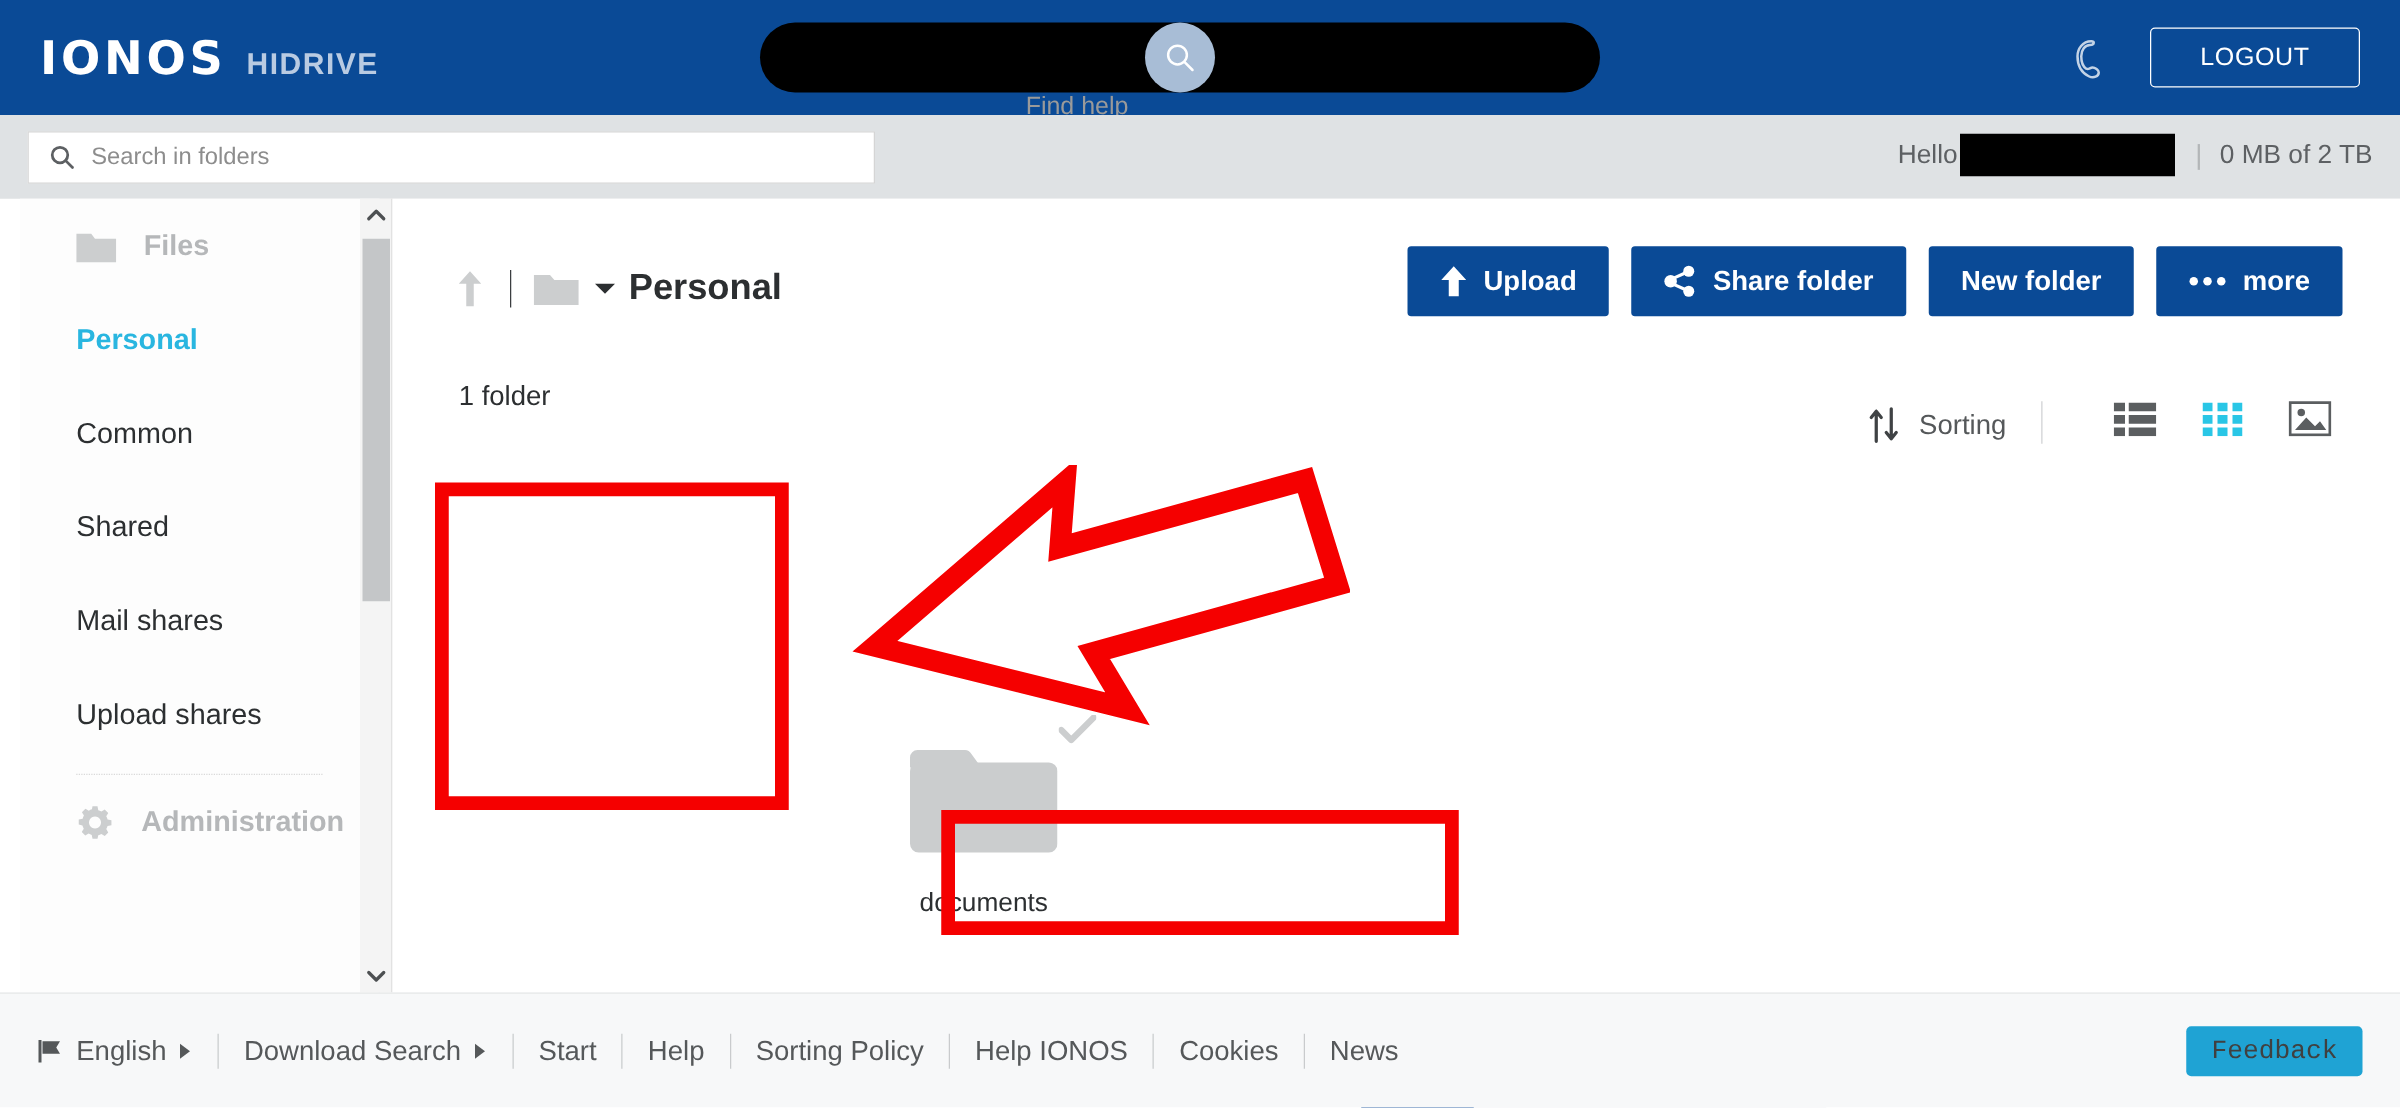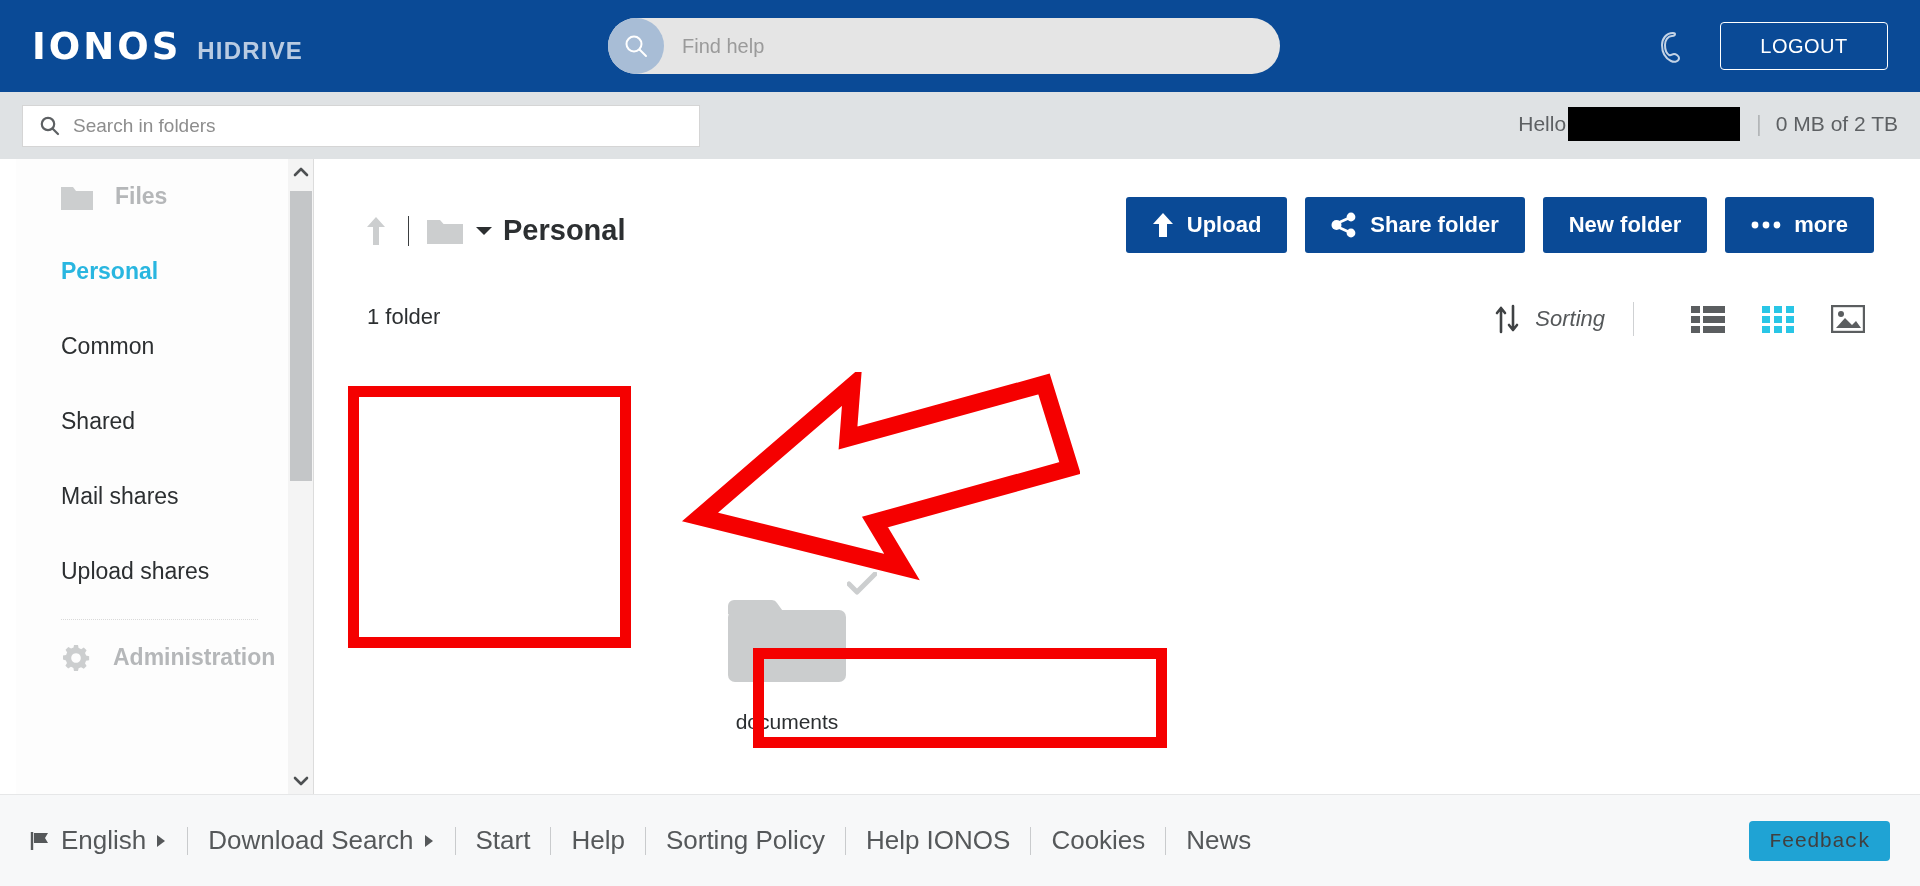--- a/index.html
+++ b/index.html
@@ -21,21 +21,21 @@
   .brand-ionos {
     color: #ffffff; font-size: 37px; font-weight: 700; letter-spacing: 3px;
     font-family: "DejaVu Sans", sans-serif;
   }
   .brand-product {
     color: #b9cbe2; font-size: 24px; font-weight: 700; letter-spacing: 1.2px;
     margin-left: 16px;
   }
   .help-search {
     position: absolute; left: 608px; top: 18px; width: 672px; height: 56px;
-    background: #e5e5e5; border-radius: 28px; display: flex; align-items: center;
+    background: #000000; border-radius: 28px; display: flex; align-items: center; flex-direction: column;
   }
   .help-search-circle {
     width: 56px; height: 56px; border-radius: 50%; background: #a8bdd6;
     display: flex; align-items: center; justify-content: center; flex: 0 0 56px;
   }
   .help-search-input {
     border: 0; outline: none; background: transparent; flex: 1;
     font-size: 20px; color: #666; padding-left: 18px;
     font-family: "Liberation Sans", sans-serif;
   }
@@ -120,21 +120,21 @@
   .count { position: absolute; left: 53px; top: 145px; font-size: 22px; color: #2c2f31; }
 
   .actions { position: absolute; right: 46px; top: 38px; display: flex; gap: 18px; }
   .btn {
     background: #0a4a96; color: #fff; border: 0; height: 56px; border-radius: 3px;
     display: flex; align-items: center; justify-content: center; gap: 13px;
     font-size: 22px; font-weight: 700; cursor: pointer; padding: 0 26px;
     font-family: "Liberation Sans", sans-serif;
   }
 
-  .viewbar { position: absolute; right: 46px; top: 140px; display: flex; align-items: center; gap: 0; font-style: italic; }
+  .viewbar { position: absolute; right: 46px; top: 156px; display: flex; align-items: flex-end; gap: 0; }
   .sorting { display: flex; align-items: center; gap: 13px; cursor: pointer; margin-right: 28px; }
   .sorting-label { font-size: 22px; color: #55585a; }
   .vb-pipe { width: 1px; height: 34px; background: #cfd1d3; margin-right: 30px; }
   .viewbtn { width: 52px; height: 40px; display: flex; align-items: center; justify-content: center; cursor: pointer; margin-left: 18px; }
 
   
   .tile {
     position: absolute; left: 373px; top: 403px; width: 200px; height: 200px;
     display: flex; flex-direction: column; align-items: center; cursor: pointer;
   }
@@ -164,21 +164,21 @@
   .toast-close { margin-left: 22px; cursor: pointer; display: flex; }
 
   
   .footer {
     position: absolute; left: 0; top: 794px; width: 1920px; height: 92px;
     background: #f7f8f9; border-top: 1px solid #e6e7e8;
     display: flex; align-items: center;
   }
   .foot-links { display: flex; align-items: center; margin-left: 30px; }
   .foot-link {
-    font-size: 26px; color: #55585a; cursor: pointer; display: flex; align-items: center; gap: 9px;
+    font-size: 22px; color: #55585a; cursor: pointer; display: flex; align-items: center; gap: 9px;
   }
   .foot-pipe { width: 1px; height: 28px; background: #c9cbcd; margin: 0 20px; }
   .feedback-btn {
     position: absolute; right: 30px; top: 26px; background: #1fa3d4; color: #404040;
     border: 0; border-radius: 4px; height: 40px; padding: 0 20px; font-size: 21px;
     cursor: pointer; font-family: Liberation Mono, monospace;
   }
 </style>
 </head>
 <body>

